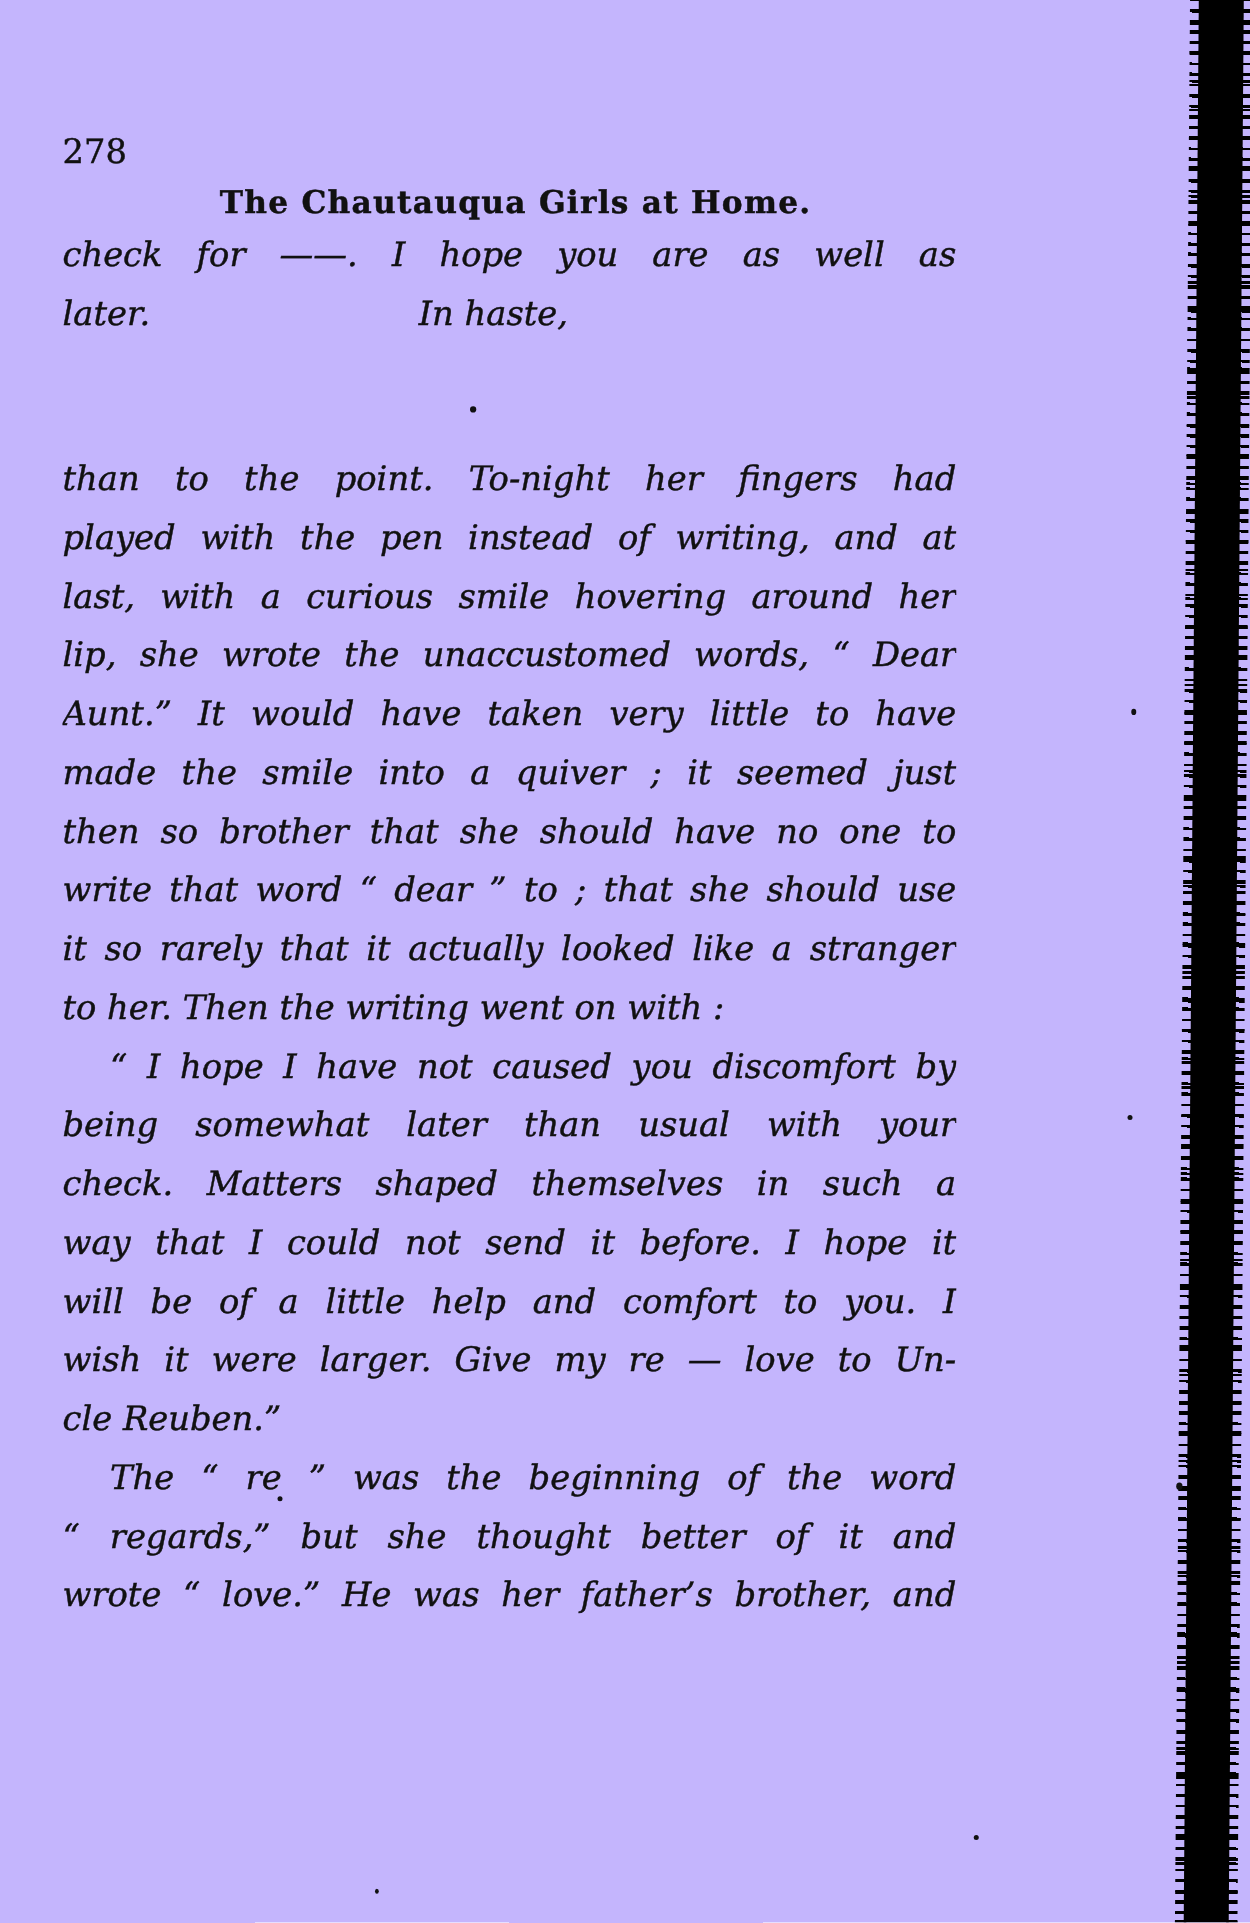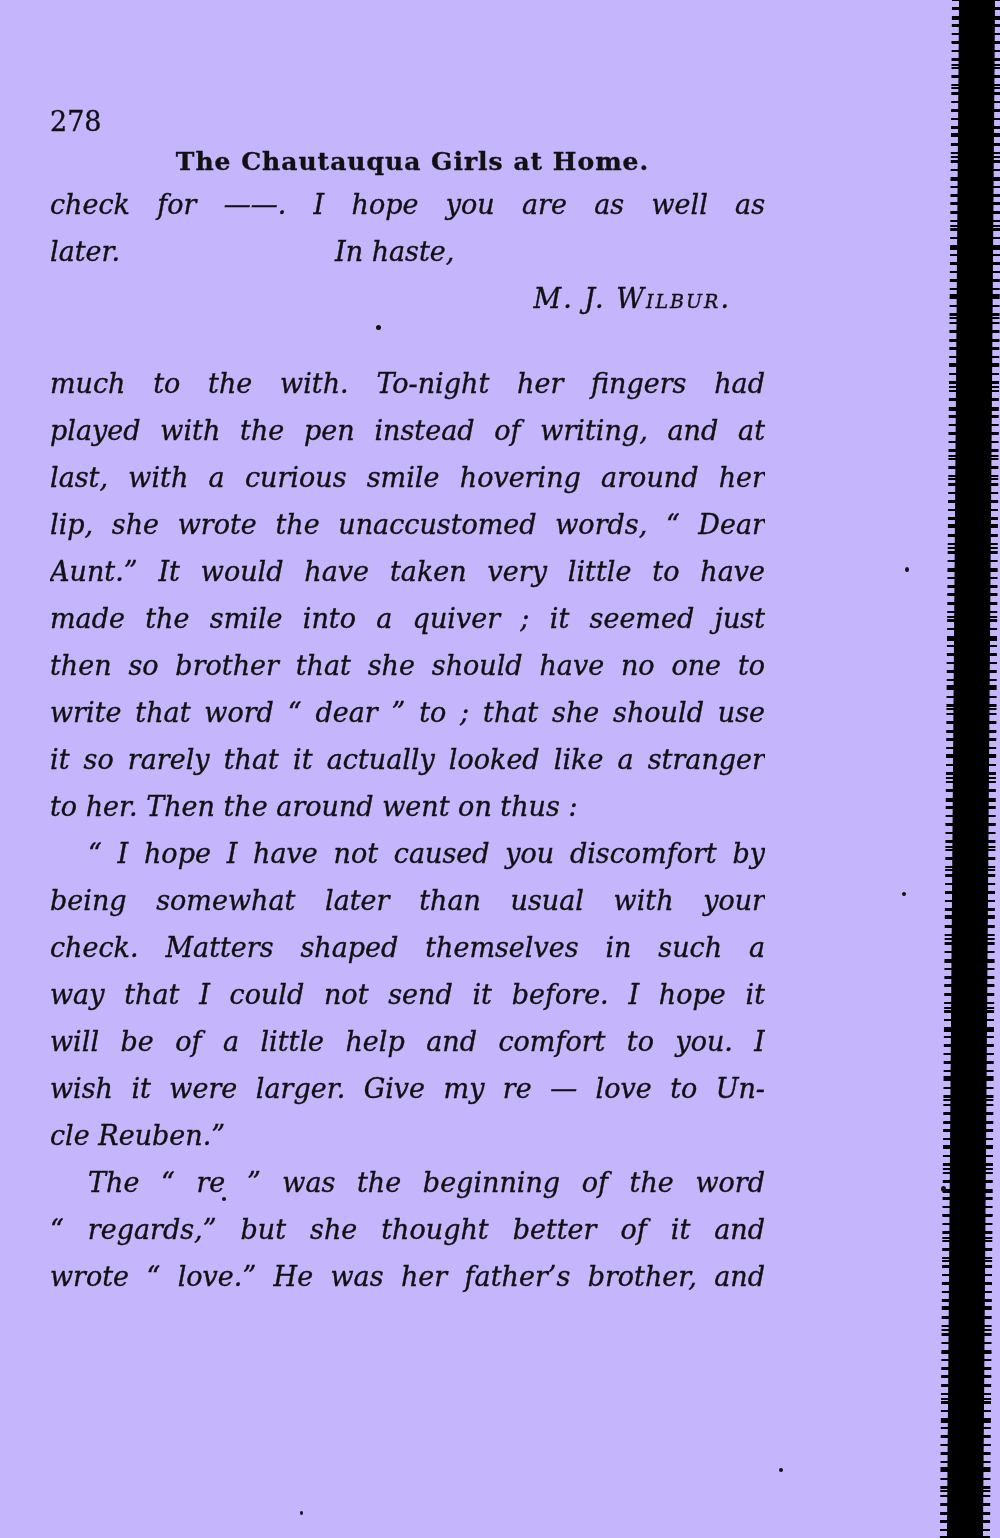--- a/index.html
+++ b/index.html
@@ -66,35 +66,34 @@
     <span class="pagenum">278</span>
     <span class="runtitle">The Chautauqua Girls at Home.</span>
   </div>
 
   <div class="letter">
     <div class="line j">check for ——.  I hope you are as well as</div>
     <div class="line">
       <span>later.</span>
       <span class="inhaste">In haste,</span>
     </div>
-    <div class="line sig">M. J. Wilbur.</div>
   </div>
 
   <div class="body-text">
     <div>
-      <div class="line j">much to the with.  To-night her fingers had</div>
+      <div class="line j">than to the point.  To-night her fingers had</div>
       <div class="line j">played with the pen instead of writing, and at</div>
       <div class="line j">last, with a curious smile hovering around her</div>
       <div class="line j">lip, she wrote the unaccustomed words, “ Dear</div>
       <div class="line j">Aunt.”  It would have taken very little to have</div>
       <div class="line j">made the smile into a quiver ;  it seemed just</div>
       <div class="line j">then so brother that she should have no one to</div>
       <div class="line j">write that word “ dear ” to ;  that she should use</div>
       <div class="line j">it so rarely that it actually looked like a stranger</div>
-      <div class="line">to her.  Then the around went on thus :</div>
+      <div class="line">to her.  Then the writing went on with :</div>
     </div>
     <div>
       <div class="line j indent">“ I hope I have not caused you discomfort by</div>
       <div class="line j">being somewhat later than usual with your</div>
       <div class="line j">check.  Matters shaped themselves in such a</div>
       <div class="line j">way that I could not send it before.  I hope it</div>
       <div class="line j">will be of a little help and comfort to you.  I</div>
       <div class="line j">wish it were larger.  Give my re — love to Un-</div>
       <div class="line">cle Reuben.”</div>
     </div>

